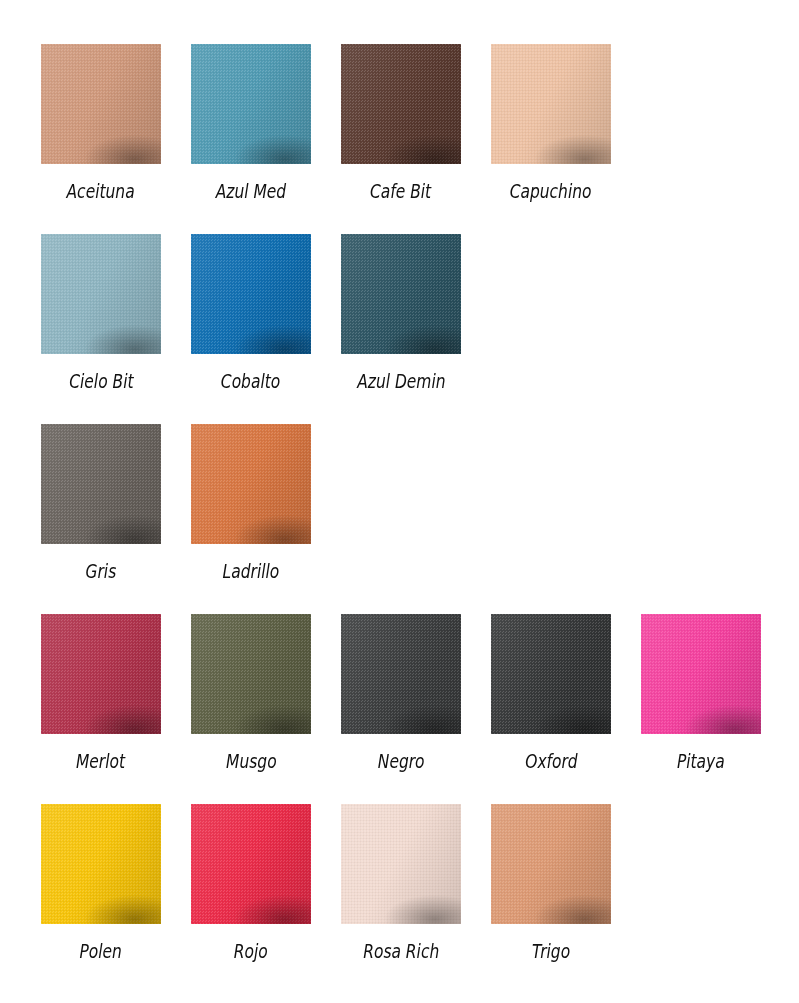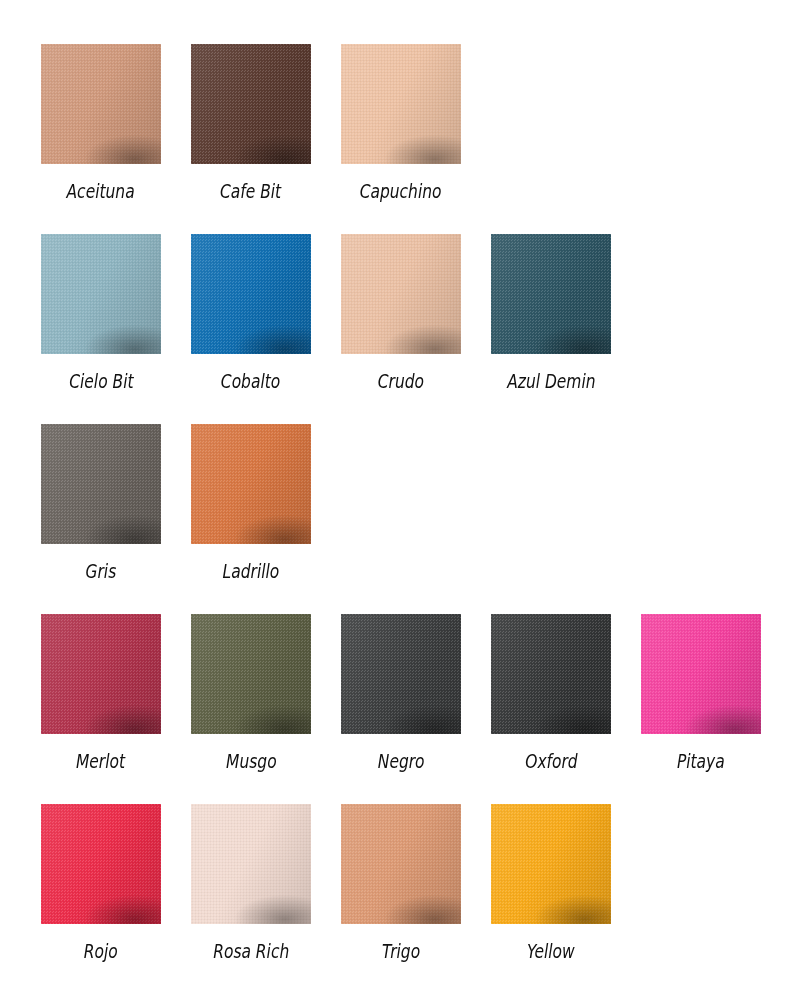--- a/index.html
+++ b/index.html
@@ -87,20 +87,27 @@
 <div id="swatch-chart" style="background: rgb(255, 255, 255);">
     <div class="swatch-row">
       <div class="swatch-cell">
         <div class="swatch-chip" style="background-color: rgb(211, 154, 124);">
           <div class="weave"></div>
           <div class="fold"></div>
         </div>
         <div class="swatch-label" style="color: rgb(17, 17, 17);">Aceituna</div>
       </div>
       <div class="swatch-cell">
+        <div class="swatch-chip" style="background-color: rgb(79, 156, 181);">
+          <div class="weave"></div>
+          <div class="fold"></div>
+        </div>
+        <div class="swatch-label" style="color: rgb(17, 17, 17);">Azul Med</div>
+      </div>
+      <div class="swatch-cell">
         <div class="swatch-chip" style="background-color: rgb(91, 58, 48);">
           <div class="weave"></div>
           <div class="fold"></div>
         </div>
         <div class="swatch-label" style="color: rgb(17, 17, 17);">Cafe Bit</div>
       </div>
       <div class="swatch-cell">
         <div class="swatch-chip" style="background-color: rgb(242, 197, 166);">
           <div class="weave"></div>
           <div class="fold"></div>
@@ -117,27 +124,20 @@
         <div class="swatch-label" style="color: rgb(17, 17, 17);">Cielo Bit</div>
       </div>
       <div class="swatch-cell">
         <div class="swatch-chip" style="background-color: rgb(13, 111, 180);">
           <div class="weave"></div>
           <div class="fold"></div>
         </div>
         <div class="swatch-label" style="color: rgb(17, 17, 17);">Cobalto</div>
       </div>
       <div class="swatch-cell">
-        <div class="swatch-chip" style="background-color: rgb(239, 195, 166);">
-          <div class="weave"></div>
-          <div class="fold"></div>
-        </div>
-        <div class="swatch-label" style="color: rgb(17, 17, 17);">Crudo</div>
-      </div>
-      <div class="swatch-cell">
         <div class="swatch-chip" style="background-color: rgb(44, 85, 100);">
           <div class="weave"></div>
           <div class="fold"></div>
         </div>
         <div class="swatch-label" style="color: rgb(17, 17, 17);">Azul Demin</div>
       </div>
     </div>
     <div class="swatch-row">
       <div class="swatch-cell">
         <div class="swatch-chip" style="background-color: rgb(106, 100, 94);">
@@ -186,41 +186,41 @@
       <div class="swatch-cell">
         <div class="swatch-chip" style="background-color: rgb(249, 63, 160);">
           <div class="weave"></div>
           <div class="fold"></div>
         </div>
         <div class="swatch-label" style="color: rgb(17, 17, 17);">Pitaya</div>
       </div>
     </div>
     <div class="swatch-row">
       <div class="swatch-cell">
+        <div class="swatch-chip" style="background-color: rgb(251, 199, 7);">
+          <div class="weave"></div>
+          <div class="fold"></div>
+        </div>
+        <div class="swatch-label" style="color: rgb(17, 17, 17);">Polen</div>
+      </div>
+      <div class="swatch-cell">
         <div class="swatch-chip" style="background-color: rgb(240, 42, 73);">
           <div class="weave"></div>
           <div class="fold"></div>
         </div>
         <div class="swatch-label" style="color: rgb(17, 17, 17);">Rojo</div>
       </div>
       <div class="swatch-cell">
         <div class="swatch-chip" style="background-color: rgb(246, 222, 212);">
           <div class="weave"></div>
           <div class="fold"></div>
         </div>
         <div class="swatch-label" style="color: rgb(17, 17, 17);">Rosa Rich</div>
       </div>
       <div class="swatch-cell">
         <div class="swatch-chip" style="background-color: rgb(224, 155, 116);">
           <div class="weave"></div>
           <div class="fold"></div>
         </div>
         <div class="swatch-label" style="color: rgb(17, 17, 17);">Trigo</div>
       </div>
-      <div class="swatch-cell">
-        <div class="swatch-chip" style="background-color: rgb(252, 172, 22);">
-          <div class="weave"></div>
-          <div class="fold"></div>
-        </div>
-        <div class="swatch-label" style="color: rgb(17, 17, 17);">Yellow</div>
-      </div>
     </div>
   </div>
 
 </body></html>

